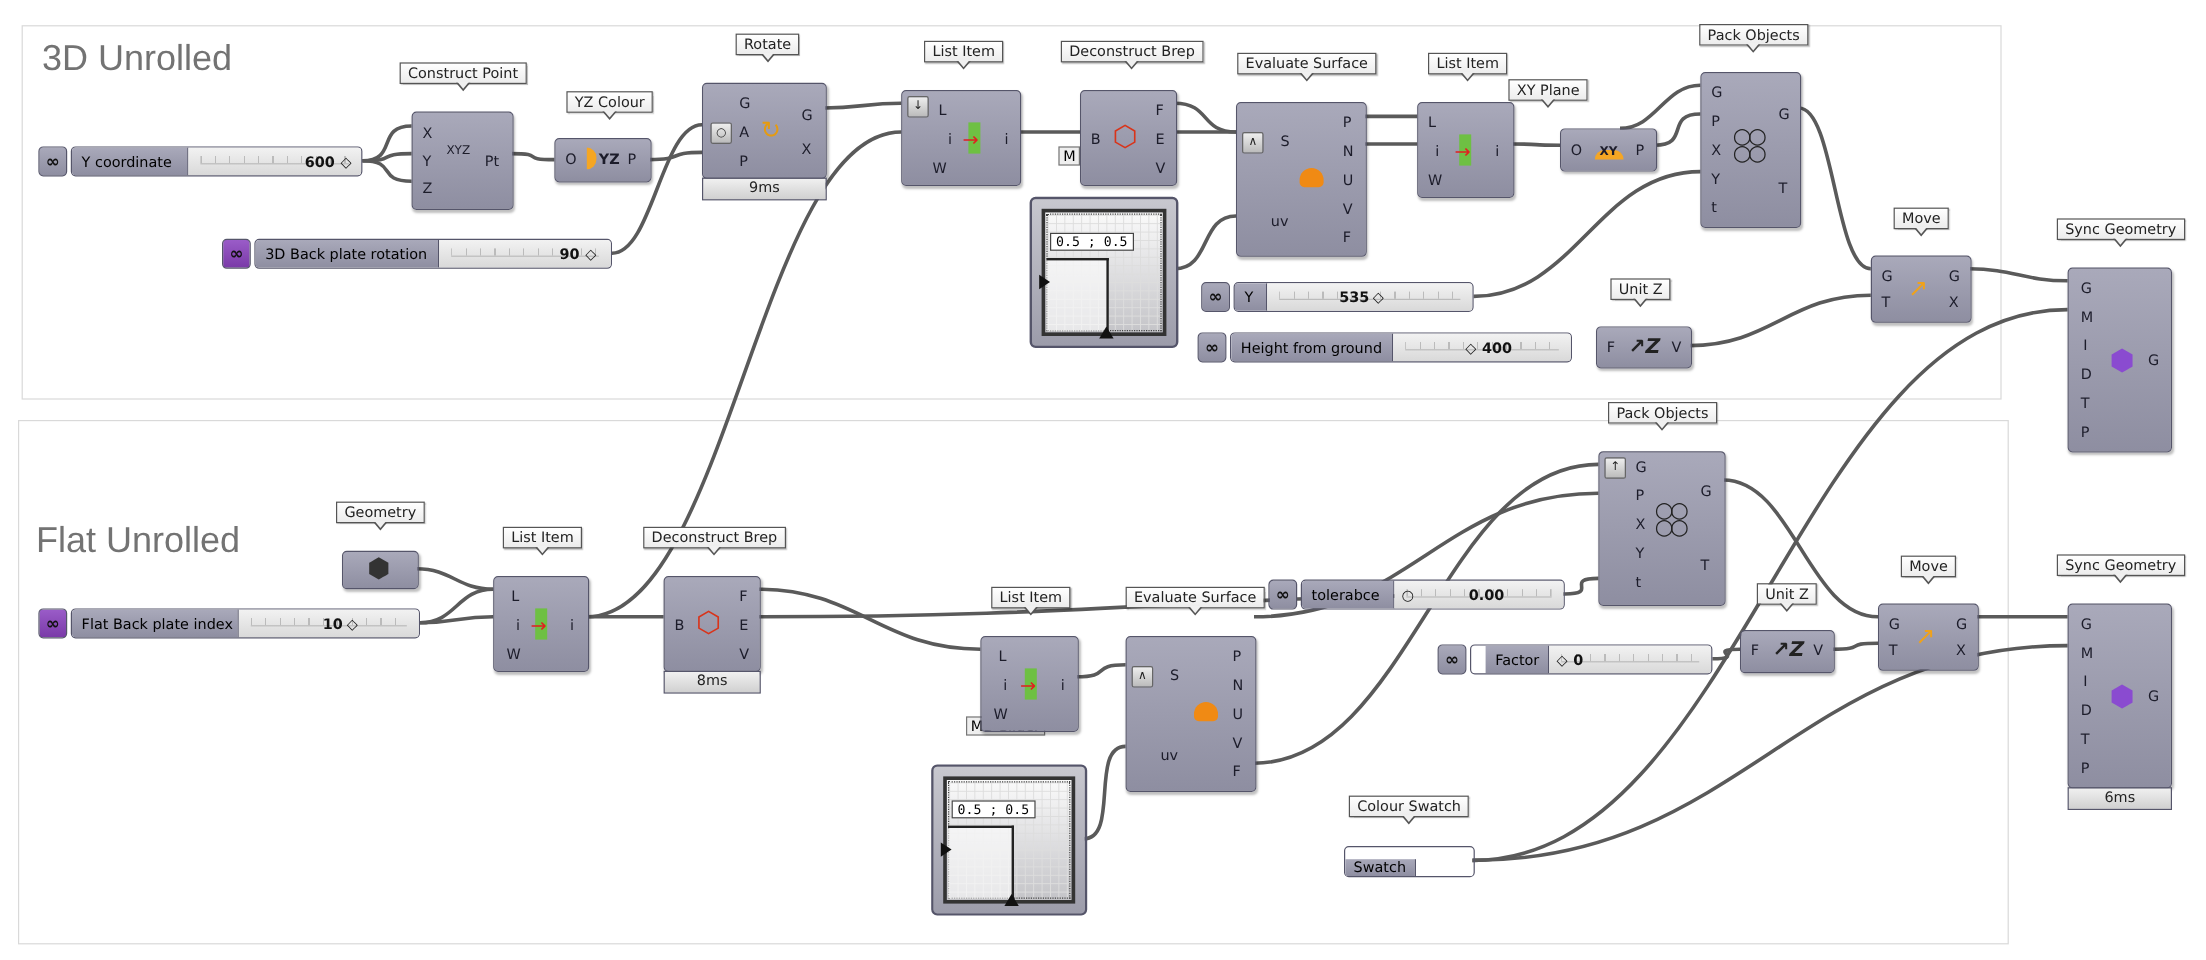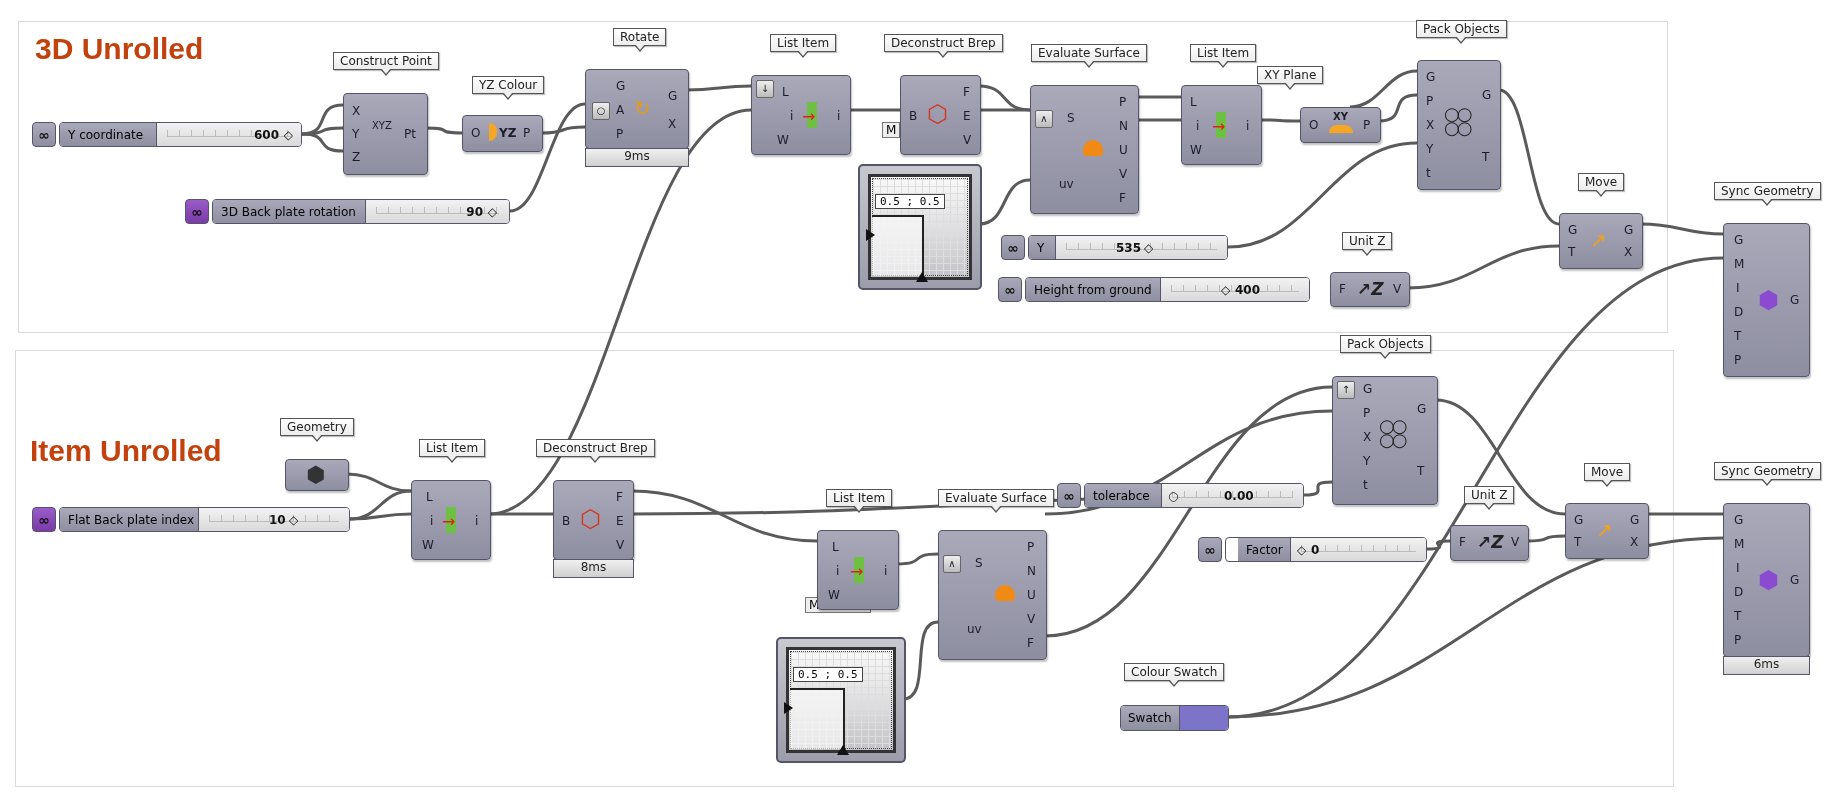--- a/index.html
+++ b/index.html
@@ -1,19 +1,19 @@
 <!DOCTYPE html>
 <html><head>
 <meta charset="utf-8">
 <style>
   html,body{margin:0;padding:0;background:#ffffff;}
   body{width:1838px;height:800px;position:relative;overflow:hidden;font-family:"DejaVu Sans",sans-serif;}
   #wires{position:absolute;left:0;top:0;width:1838px;height:800px;pointer-events:none;z-index:1;}
   .group{position:absolute;border:1.5px solid #d9d9d9;background:transparent;z-index:0;}
-  .group-title{position:absolute;font-family:"Liberation Sans",sans-serif;font-size:30px;color:#c2410c;font-weight:bold;}
+  .group-title{position:absolute;font-family:"Liberation Sans",sans-serif;font-size:30px;color:#737373;}
   .node{position:absolute;z-index:2;background:linear-gradient(#a9a9ba,#8e8ea1);border:1.5px solid #55556a;border-radius:4px;box-shadow:1px 2px 2px rgba(0,0,0,.25);font-size:12px;color:#222;}
   .port{position:absolute;font-size:12px;line-height:12px;color:#1c1c2a;}
   .tip{position:absolute;z-index:4;background:linear-gradient(#fff,#ececec);border:1px solid #555;font-size:12px;padding:1px 6px;color:#222;white-space:nowrap;box-shadow:1px 1px 1px rgba(0,0,0,.25);}
   .tip::after{content:"";position:absolute;left:50%;bottom:-7px;margin-left:-6px;border-left:6px solid transparent;border-right:6px solid transparent;border-top:7px solid #555;}
   .tip::before{content:"";position:absolute;left:50%;bottom:-5px;margin-left:-5px;border-left:5px solid transparent;border-right:5px solid transparent;border-top:6px solid #f0f0f0;z-index:1;}
   .timer{position:absolute;z-index:2;background:linear-gradient(#f0f0f0,#d0d0d0);border:1.5px solid #55556a;font-size:12px;text-align:center;color:#222;}
   .slider{position:absolute;z-index:2;height:25px;display:flex;}
   .slider .chain{width:22px;height:23px;border:1.5px solid #55556a;border-radius:4px;background:linear-gradient(#a9a9ba,#8e8ea1);display:flex;align-items:center;justify-content:center;margin-right:3px;font-size:14px;font-weight:bold;color:#111;}
   .slider .chain.purple{background:linear-gradient(#9a5cc8,#7a3aa8);}
   .slider .body{flex:1;display:flex;border:1.5px solid #55556a;border-radius:4px;overflow:hidden;}
@@ -22,21 +22,21 @@
   .slider .ticks{position:absolute;left:10px;right:10px;top:7px;height:6px;border-bottom:1px solid #bbb;background:repeating-linear-gradient(90deg,#bbb 0 1px,transparent 1px 12px);}
   .slider .val{position:absolute;top:5px;font-size:12px;color:#111;background:transparent;font-weight:bold;}
   .mdslider{position:absolute;z-index:2;border:2px solid #55556a;border-radius:5px;background:linear-gradient(#c8c8cf,#9c9caa);}
   .mdslider .inner{position:absolute;left:8px;top:8px;right:8px;bottom:8px;border:3px solid #333;background:linear-gradient(#fafafa,#c4c4c8);}
   .mdslider .grid{position:absolute;left:12px;top:12px;right:12px;bottom:12px;border:1.5px dotted #444;background-image:linear-gradient(#ddd 1px,transparent 1px),linear-gradient(90deg,#ddd 1px,transparent 1px);background-size:7px 7px;}
   .mdslider .fill{position:absolute;left:12px;bottom:12px;width:42%;height:48%;border:2px solid #222;border-bottom:none;border-left:none;background:rgba(255,255,255,.6);}
   .mdslider .readout{position:absolute;left:15px;top:28px;background:#fff;border:1px solid #444;font-family:"DejaVu Sans Mono",monospace;font-size:11px;padding:0 4px;}
   .mdslider .arrow-l{position:absolute;left:6px;top:52%;width:0;height:0;border-top:6px solid transparent;border-bottom:6px solid transparent;border-left:9px solid #111;}
   .mdslider .arrow-b{position:absolute;bottom:6px;left:47%;width:0;height:0;border-left:6px solid transparent;border-right:6px solid transparent;border-bottom:10px solid #111;}
   .icon{position:absolute;font-size:14px;}
-  .swatch{position:absolute;z-index:2;height:24px;display:flex;border:1.5px solid #55556a;border-radius:4px;overflow:hidden;}
+  .swatch{position:absolute;z-index:2;height:24px;display:flex;border:1.5px solid #55556a;border-radius:4px;overflow:hidden;align-items:flex-end;}
   .swatch .name{background:linear-gradient(#a9a9ba,#8e8ea1);padding:0 7px;display:flex;align-items:center;font-size:12px;border-right:1px solid #55556a;}
   .swatch .col{width:48px;}
   .smallbtn{position:absolute;width:16px;height:16px;border:1px solid #666;border-radius:2px;background:linear-gradient(#eee,#bbb);font-size:10px;text-align:center;line-height:16px;}
   .mtag{position:absolute;z-index:1;background:#eee;border:1px solid #777;font-size:12px;padding:0 3px;}
 </style>
 </head>
 <body>
 
 <svg id="wires">
     <path d="M302,134 C332,134 313,105 343,105" fill="none" stroke="#5a5a5a" stroke-width="3"></path>
@@ -75,21 +75,21 @@
     <path d="M1427,549 C1457,549 1420,541 1450,541" fill="none" stroke="#5a5a5a" stroke-width="3"></path>
     <path d="M1436,400 C1494.05,400 1506.95,514 1565,514" fill="none" stroke="#5a5a5a" stroke-width="3"></path>
     <path d="M1527,541 C1557,541 1535,536 1565,536" fill="none" stroke="#5a5a5a" stroke-width="3"></path>
     <path d="M1647,514 C1681.2,514 1688.8,514 1723,514" fill="none" stroke="#5a5a5a" stroke-width="3"></path>
     <path d="M1227,717 C1450.2,717 1499.8,538 1723,538" fill="none" stroke="#5a5a5a" stroke-width="3"></path>
   </svg>
 
 <div class="group" style="left:18px;top:21px;width:1648px;height:310px;"></div>
 <div class="group-title" style="left:35px;top:32px;">3D Unrolled</div>
 <div class="group" style="left:15px;top:350px;width:1657px;height:435px;"></div>
-<div class="group-title" style="left:30px;top:434px;">Item Unrolled</div>
+<div class="group-title" style="left:30px;top:434px;">Flat Unrolled</div>
 
 <div class="slider" style="left:32px;top:122px;width:270px;">
   <div class="chain">∞</div>
   <div class="body">
     <div class="name" style="width:80px;">Y coordinate</div>
     <div class="track">
         <div class="ticks"></div>
         <span class="val" style="right:22px;">600</span>
         <span class="val" style="right:8px;">◇</span>
       </div>
@@ -187,21 +187,21 @@
   <span class="port" style="left:8px;top:58px;">W</span>
   <span class="icon" style="left:34px;top:26px;width:10px;height:26px;background:#6ec043;"></span>
   <span class="icon" style="left:30px;top:31px;color:#e02020;font-size:16px;">→</span>
   <span class="port" style="left:64px;top:34px;">i</span>
 </div>
 
 <div class="tip" style="left:1257px;top:66px;">XY Plane</div>
 <div class="node" style="left:1300px;top:107px;width:79px;height:34px;">
   <span class="port" style="left:8px;top:11px;">O</span>
   <span class="icon" style="left:28px;top:17px;width:24px;height:8px;background:#f5a623;border-radius:8px 8px 0 0;"></span>
-  <span class="port" style="left:32px;top:3px;font-size:10px;font-weight:bold;">XY</span>
+  <span class="port" style="left:32px;top:13px;font-size:10px;font-weight:bold;">XY</span>
   <span class="port" style="left:62px;top:11px;">P</span>
 </div>
 
 <div class="tip" style="left:1416px;top:20px;">Pack Objects</div>
 <div class="node" style="left:1417px;top:60px;width:82px;height:128px;">
   <span class="port" style="left:8px;top:10px;">G</span>
   <span class="port" style="left:8px;top:34px;">P</span>
   <span class="port" style="left:8px;top:58px;">X</span>
   <span class="port" style="left:8px;top:82px;">Y</span>
   <span class="port" style="left:8px;top:106px;">t</span>

